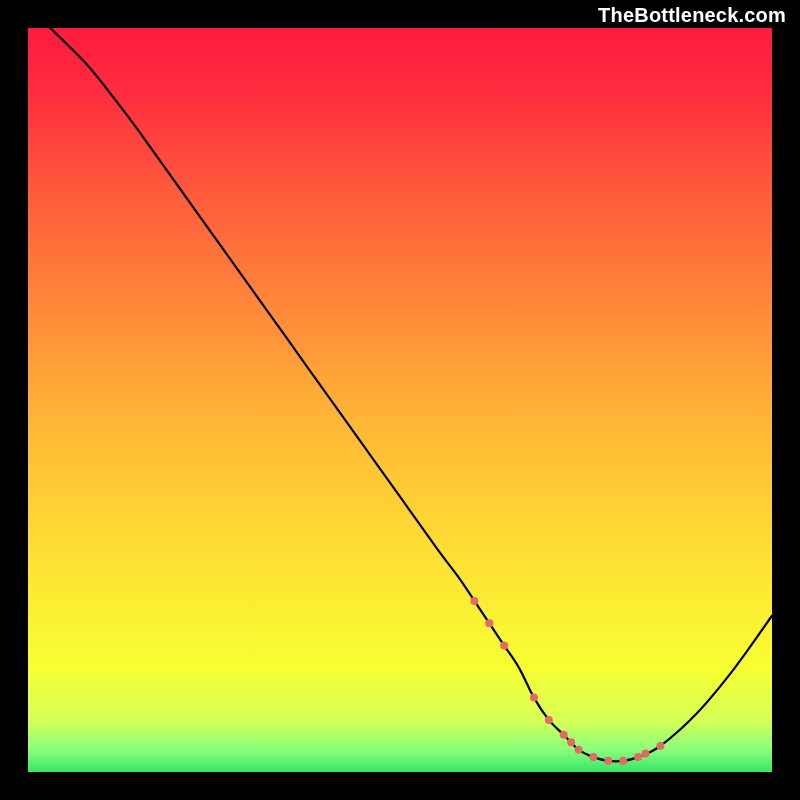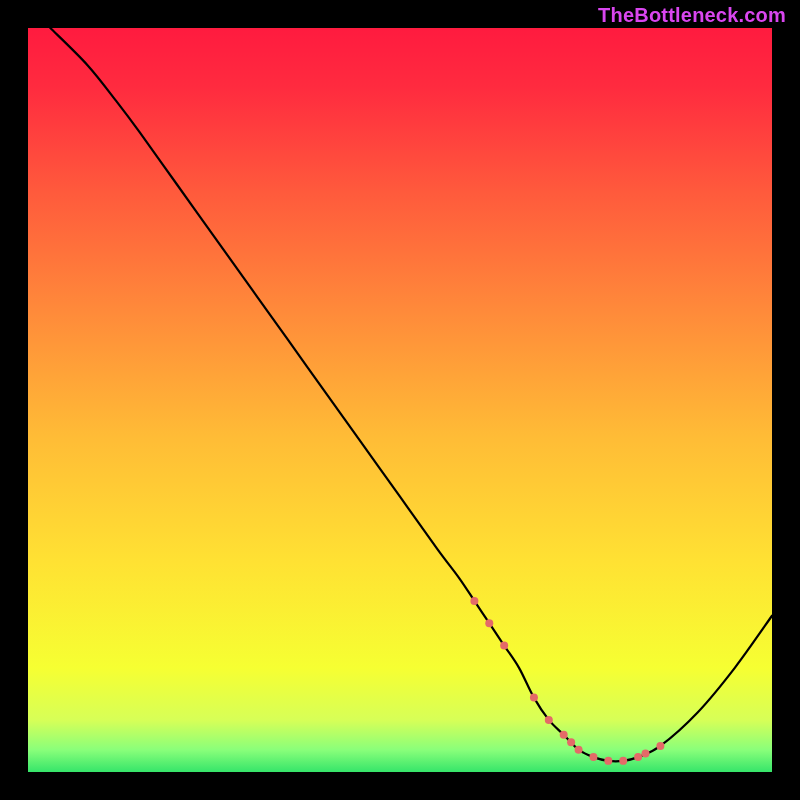--- a/index.html
+++ b/index.html
@@ -15,21 +15,21 @@
   }
   .chart-wrap {
     position: relative;
     width: 800px;
     height: 800px;
   }
   .watermark {
     position: absolute;
     top: 4px;
     right: 14px;
-    color: #d946ef;
+    color: #ffffff;
     font-size: 20px;
     font-weight: 600;
     letter-spacing: 0.2px;
     z-index: 2;
   }
   svg.plot {
     display: block;
     width: 800px;
     height: 800px;
   }

